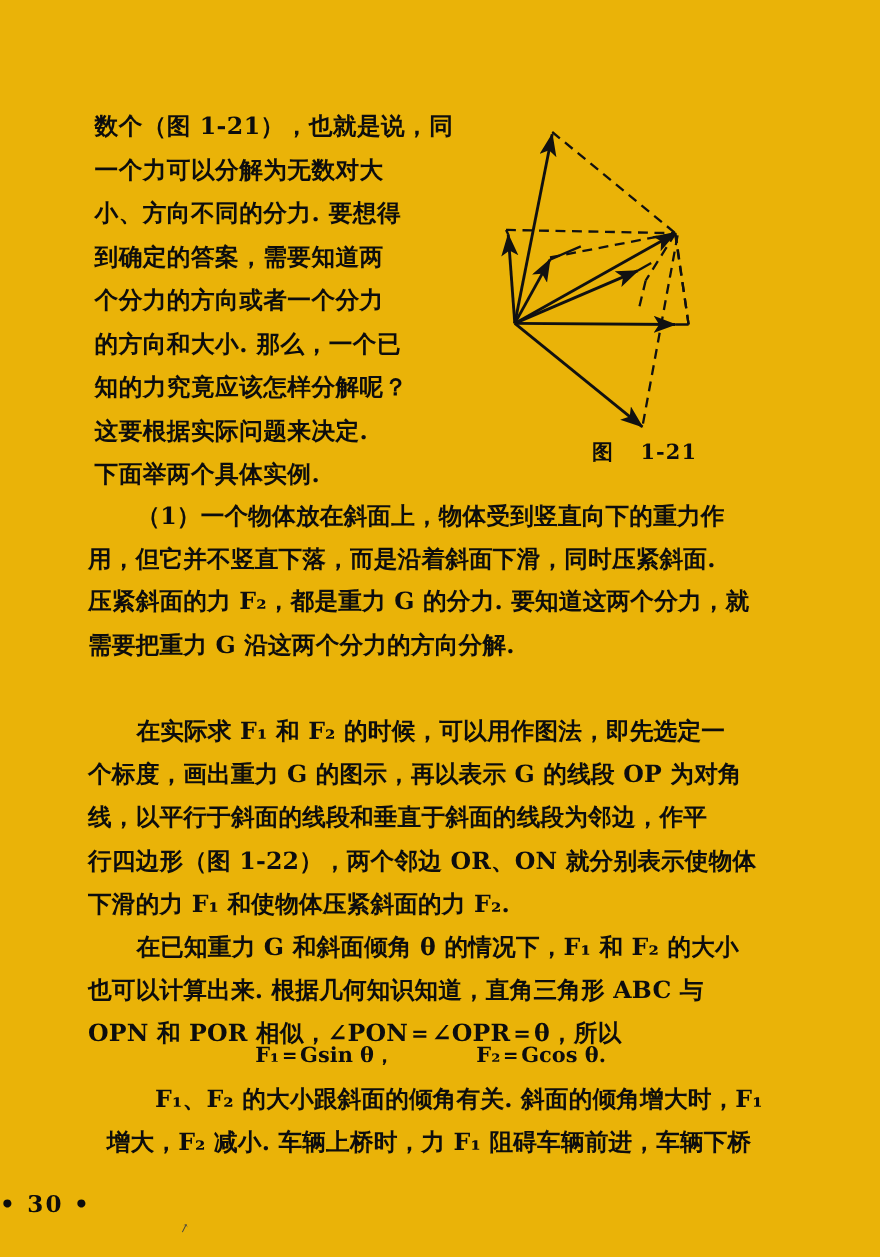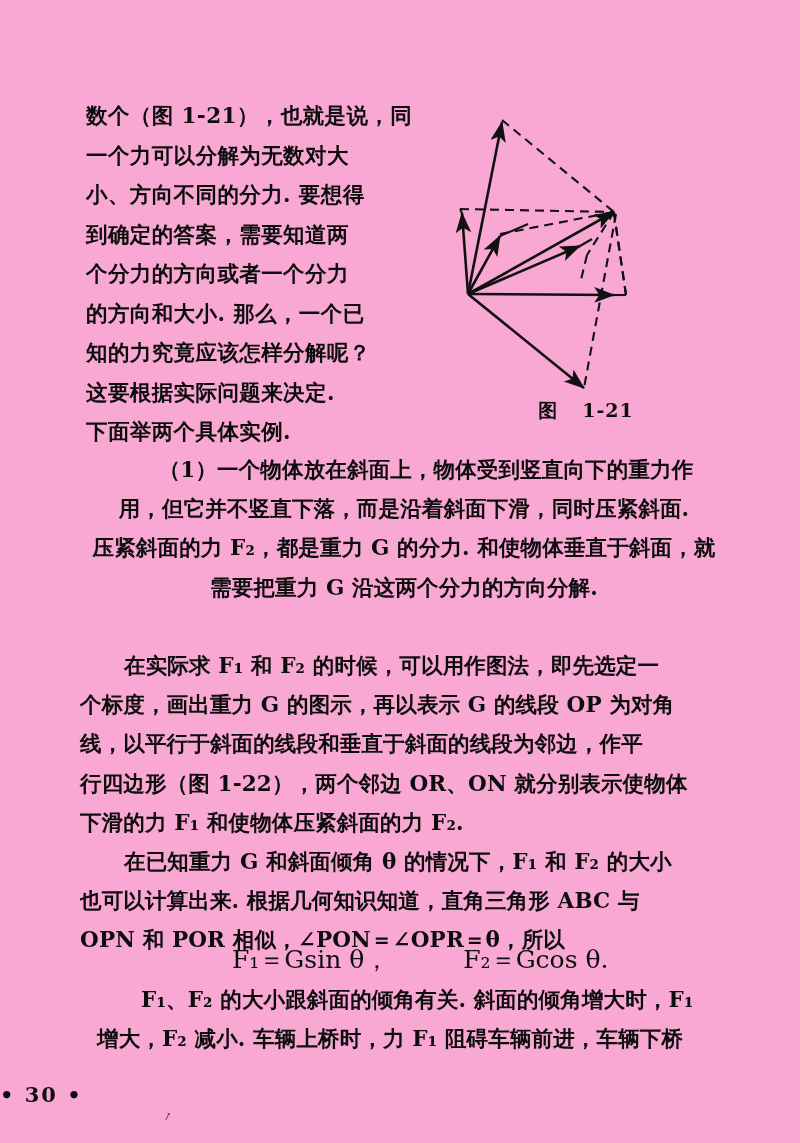--- a/index.html
+++ b/index.html
@@ -12,21 +12,21 @@
     height: 1143px;
     position: relative;
     font-family: "DejaVu Serif", "Liberation Serif", serif;
     color: #0d0d0d;
     overflow: hidden;
   }
 
   .page {
     position: absolute;
     inset: 0;
-    background: #f9a8d4;
+    background: #eab308;
   }
 
   
   .col-left {
     position: absolute;
     left: 86px;
     top: 96px;
     width: 318px;
   }
   .col-left .line {
@@ -66,30 +66,30 @@
   .body-block .line {
     font-size: 21.5px;
     line-height: 39.2px;
     letter-spacing: 0.15px;
     font-weight: 700;
     white-space: nowrap;
   }
   .line.indent { text-indent: 44px; }
 
   
-  #para-1 { top: 450px; text-align: center; }
+  #para-1 { top: 450px; }
   #para-2 { top: 646px; }
   #para-3 { top: 842px; }
   #eq-line { top: 940px; }
   #para-4 { top: 980px; margin-left: 17px; }
 
   .eqrow {
-    font-size: 25px;
+    font-size: 19px;
     line-height: 39.2px;
-    font-weight: 400;
+    font-weight: 700;
     white-space: nowrap;
     padding-left: 152px;
   }
   .eqrow .gap { display: inline-block; width: 74px; }
 
   .page-number {
     position: absolute;
     left: 0;
     top: 1082px;
     width: 260px;
@@ -185,21 +185,21 @@
     </svg>
   </div>
 
   <div class="fig-caption">
     <span>图</span><span class="cap-num">1-21</span>
   </div>
 
   <div class="body-block" id="para-1">
     <div class="line indent">（1）一个物体放在斜面上，物体受到竖直向下的重力作</div>
     <div class="line">用，但它并不竖直下落，而是沿着斜面下滑，同时压紧斜面.</div>
-    <div class="line">压紧斜面的力 F₂，都是重力 G 的分力. 和使物体垂直于斜面，就</div>
+    <div class="line">压紧斜面的力 F₂，都是重力 G 的分力. 要知道这两个分力，就</div>
     <div class="line">需要把重力 G 沿这两个分力的方向分解.</div>
   </div>
 
   <div class="body-block" id="para-2">
     <div class="line indent">在实际求 F₁ 和 F₂ 的时候，可以用作图法，即先选定一</div>
     <div class="line">个标度，画出重力 G 的图示，再以表示 G 的线段 OP 为对角</div>
     <div class="line">线，以平行于斜面的线段和垂直于斜面的线段为邻边，作平</div>
     <div class="line">行四边形（图 1-22），两个邻边 OR、ON 就分别表示使物体</div>
     <div class="line">下滑的力 F₁ 和使物体压紧斜面的力 F₂.</div>
   </div>

